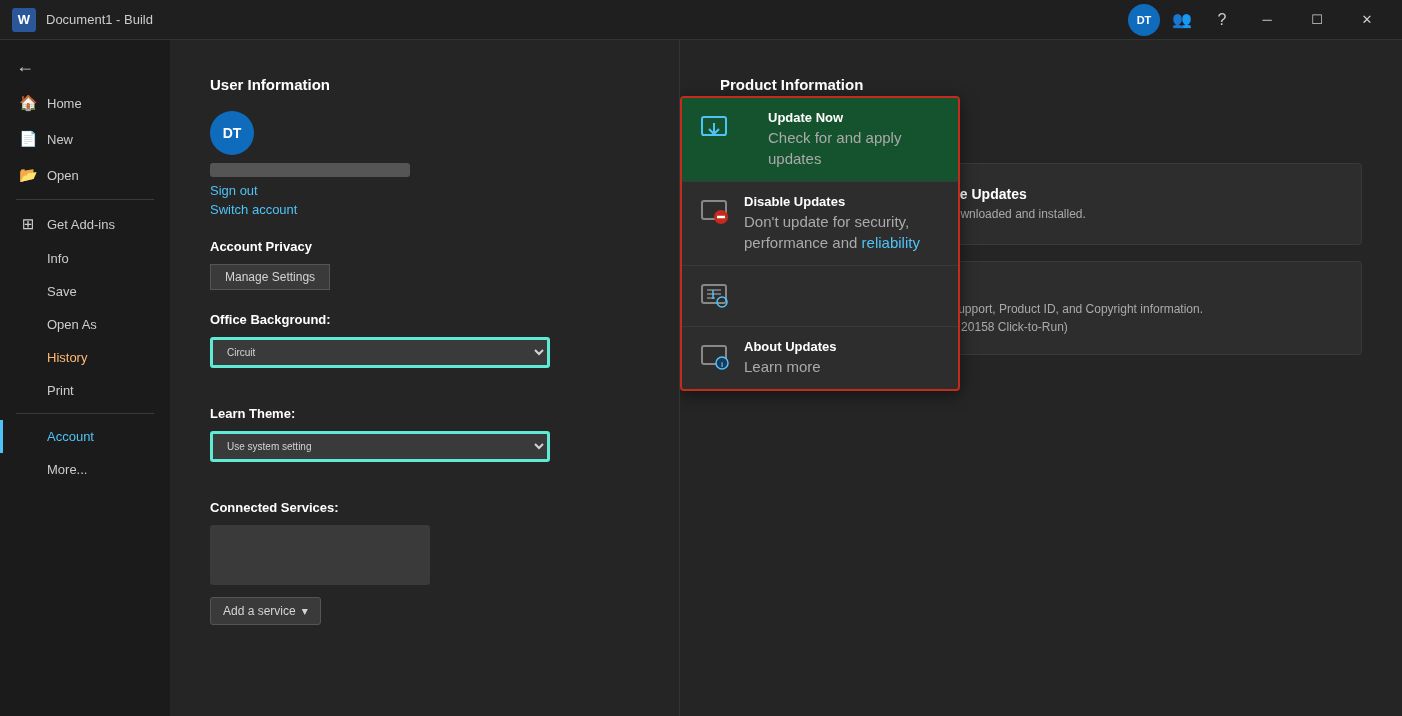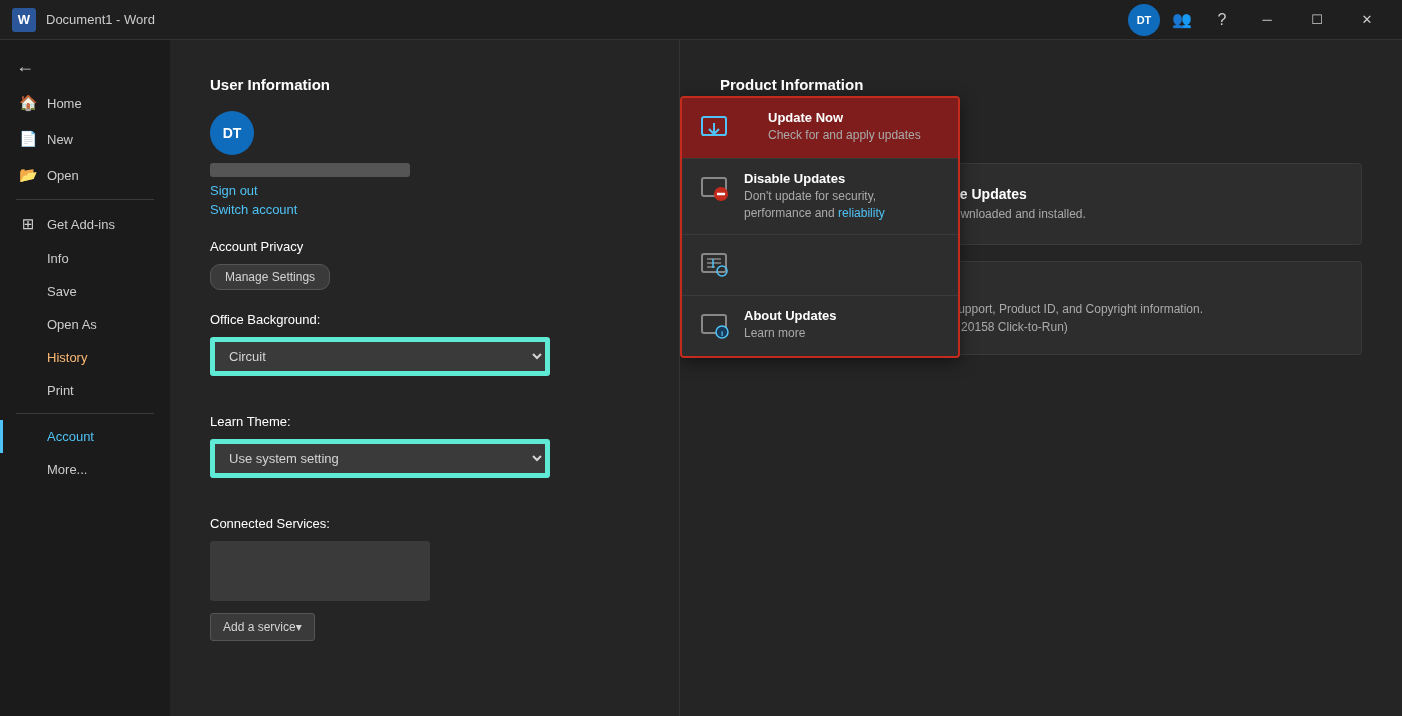--- a/index.html
+++ b/index.html
@@ -188,43 +188,43 @@
       color: #4fc3f7;
       font-size: 13px;
       cursor: pointer;
       display: block;
       margin-bottom: 4px;
       text-decoration: none;
     }
 
     .subsection-title {
       font-size: 13px;
-      font-weight: 400;
+      font-weight: 700;
       color: #ffffff;
       margin-top: 22px;
       margin-bottom: 10px;
     }
 
     .manage-btn {
       background: #3a3a3a;
       border: 1px solid #555;
       color: #d4d4d4;
       padding: 5px 14px;
       font-size: 12px;
-      border-radius: 10px;
+      border-radius: 0;
       cursor: pointer;
     }
 
     .dropdown-select {
       width: 340px;
       background: #3a3a3a;
-      border: 5px solid #5eead4;
+      border: 3px solid #5eead4;
       color: #d4d4d4;
       padding: 6px 10px;
-      font-size: 13px;
+      font-size: 10px;
       border-radius: 3px;
       cursor: pointer;
       appearance: auto;
       margin-bottom: 16px;
     }
 
     .connected-services-blurred {
       width: 220px;
       height: 60px;
       background: #3a3a3a;
@@ -235,21 +235,21 @@
     .add-service-btn {
       background: #3a3a3a;
       border: 1px solid #555;
       color: #d4d4d4;
       padding: 6px 12px;
       font-size: 12px;
       border-radius: 3px;
       cursor: pointer;
       display: flex;
       align-items: center;
-      gap: 0;
+      gap: 6px;
     }
 
     
     .right-panel {
       flex: 1;
       padding: 36px 40px;
       overflow-y: auto;
       position: relative;
     }
 
@@ -268,42 +268,42 @@
 
     .dropdown-item {
       display: flex;
       align-items: flex-start;
       gap: 12px;
       padding: 12px 14px;
       cursor: pointer;
       border-bottom: 1px solid #3a3a3a;
     }
     .dropdown-item:last-child { border-bottom: none; }
-    .dropdown-item.active { background: #7f1d1d; gap: 36px; }
+    .dropdown-item.active { background: #14532d; gap: 36px; }
 
     .dropdown-item-icon {
       width: 36px;
       height: 36px;
       flex-shrink: 0;
       display: flex;
       align-items: center;
       justify-content: center;
       color: #4fc3f7;
       font-size: 20px;
     }
 
     .dropdown-item-text { flex: 1; }
     .dropdown-item-title {
       font-size: 13px;
       font-weight: 700;
       color: #ffffff;
       margin-bottom: 2px;
     }
     .dropdown-item-desc {
-      font-size: 12px;
+      font-size: 15px;
       color: #aaaaaa;
       line-height: 1.4;
     }
     .link-color { color: #4fc3f7; }
 
     
     .update-card {
       display: flex;
       align-items: center;
       gap: 16px;
@@ -392,21 +392,21 @@
     }
   </style>
 </head>
 <body>
 
 <div class="titlebar">
   <div class="titlebar-left">
     <div class="word-icon">
       <span>W</span>
     </div>
-    <span class="titlebar-title">Document1  -  Word</span>
+    <span class="titlebar-title">Document1  -  Build</span>
   </div>
   <div class="titlebar-right">
     <div class="avatar-circle">
       <span>DT</span>
     </div>
     <button class="titlebar-icon-btn">👥</button>
     <button class="titlebar-icon-btn">
       <span>?</span>
     </button>
     <button class="titlebar-btn">

